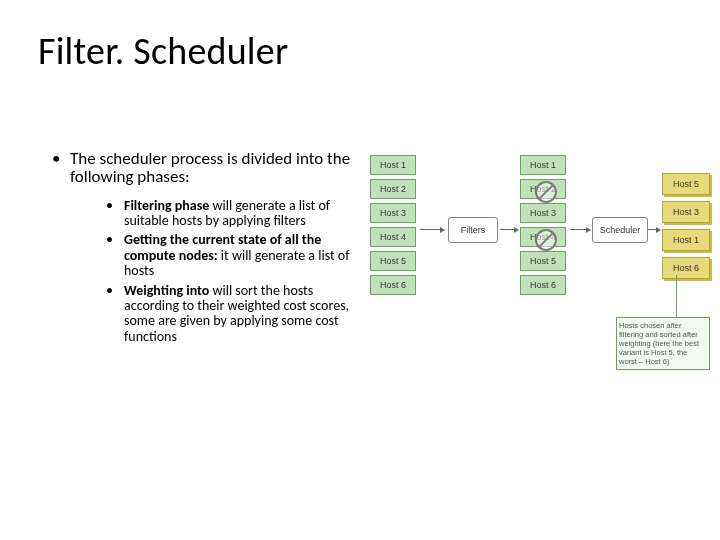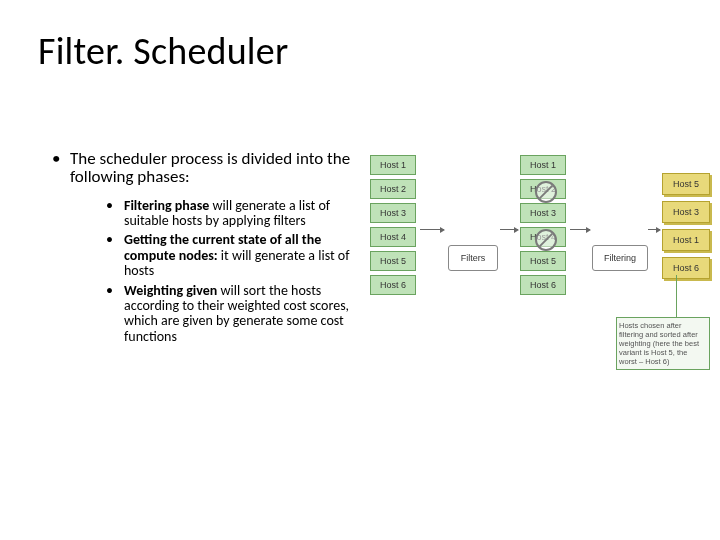--- a/index.html
+++ b/index.html
@@ -133,21 +133,20 @@
     width: 48px;
     height: 24px;
     background: #fff;
     border: 1px solid #888;
     border-radius: 3px;
     font-size: 9px;
     color: #333;
     display: flex;
     align-items: center;
     justify-content: center;
-    margin-top: 28px;
   }
   .stage.filters  { left: 78px;  top: 62px; }
   .stage.weighting{ left: 222px; top: 62px; width: 54px; }
   .arrow {
     position: absolute;
     height: 0;
     border-top: 1px solid #666;
   }
   .arrow::after {
     content: "";
@@ -193,21 +192,21 @@
 
   <div class="title">Filter. Scheduler</div>
 
   <div class="body-text">
     <ul>
       <li>
         <span>The scheduler process is divided into the following phases:</span>
         <ul class="sub">
           <li><span class="bold">Filtering phase</span><span> will generate a list of suitable hosts by applying filters</span></li>
           <li><span class="bold">Getting the current state of all the compute nodes:</span><span> it will generate a list of hosts</span></li>
-          <li><span class="bold">Weighting given</span><span> will sort the hosts according to their weighted cost scores, which are given by generate some cost functions</span></li>
+          <li><span class="bold">Weighting into</span><span> will sort the hosts according to their weighted cost scores, some are given by applying some cost functions</span></li>
         </ul>
       </li>
     </ul>
   </div>
 
   <div class="diagram">
 
     <div class="col col1">
       <div class="host">Host 1</div>
       <div class="host">Host 2</div>
@@ -238,21 +237,21 @@
         </div>
       <div class="host">
           <span>Host 5</span>
         </div>
       <div class="host">
           <span>Host 6</span>
         </div>
     </div>
 
     <div class="arrow a3"></div>
-    <div class="stage weighting">Filtering</div>
+    <div class="stage weighting">Scheduler</div>
     <div class="arrow a4"></div>
 
     <div class="col col3">
       <div class="host gold">Host 5</div>
       <div class="host gold">Host 3</div>
       <div class="host gold">Host 1</div>
       <div class="host gold">Host 6</div>
     </div>
 
     <div class="callout-line"></div>

